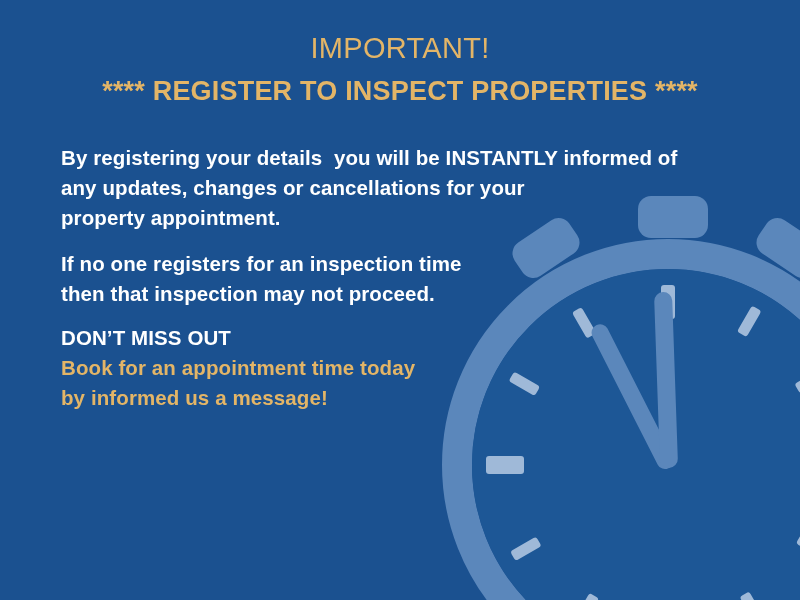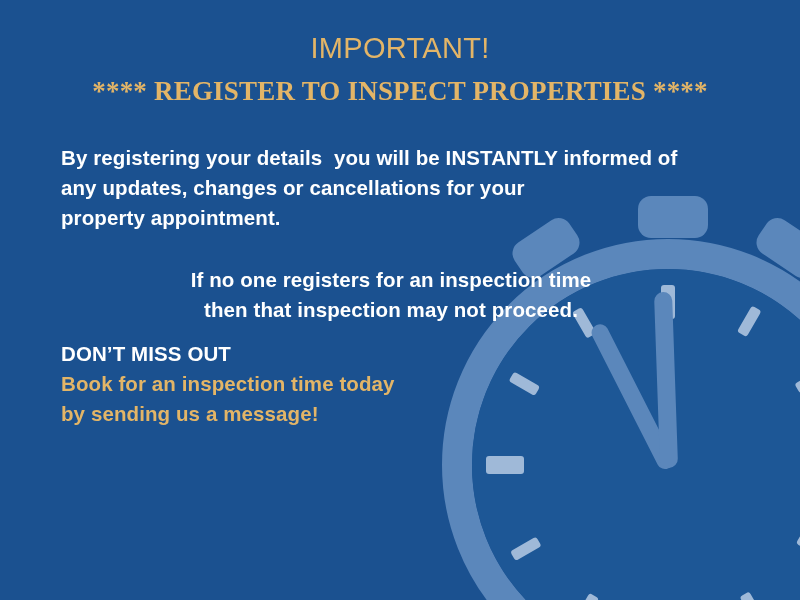--- a/index.html
+++ b/index.html
@@ -45,41 +45,40 @@
     line-height: 36px;
     margin: 0;
   }
   .heading-line2 {
     color: #E3B567;
     font-size: 27px;
     font-weight: 700;
     letter-spacing: 0.2px;
     line-height: 34px;
     margin: 8px 0 16px 0;
-    font-family: Liberation Serif, serif;
   }
 
   
   #body-block {
     position: absolute;
     left: 61px;
     top: 143px;
     width: 660px;
     z-index: 5;
   }
   .para {
     margin: 0;
     color: #FFFFFF;
     font-size: 20.5px;
     font-weight: 700;
     line-height: 30px;
     letter-spacing: 0.1px;
     white-space: pre-wrap;
   }
-  .para.gap-1 { margin-top: 32px; text-align: center; }
+  .para.gap-1 { margin-top: 16px; }
   .para.gap-2 { margin-top: 14px; }
   .para-gold {
     margin: 0;
     color: #E3B567;
     font-size: 20.5px;
     font-weight: 700;
     line-height: 30px;
     letter-spacing: 0.1px;
     white-space: pre-wrap;
   }
@@ -137,18 +136,18 @@
 
     <div class="para">By registering your details  you will be INSTANTLY informed of
 any updates, changes or cancellations for your
 property appointment.</div>
 
     <div class="para gap-1">If no one registers for an inspection time
 then that inspection may not proceed.</div>
 
     <div class="para gap-2">DON’T MISS OUT</div>
 
-    <div class="para-gold">Book for an inspection time today</div>
+    <div class="para-gold">Book for an appointment time today</div>
 
-    <div class="para-gold">by sending us a message!</div>
+    <div class="para-gold">by informed us a message!</div>
   </div>
 
 </div>
 
 </body></html>

